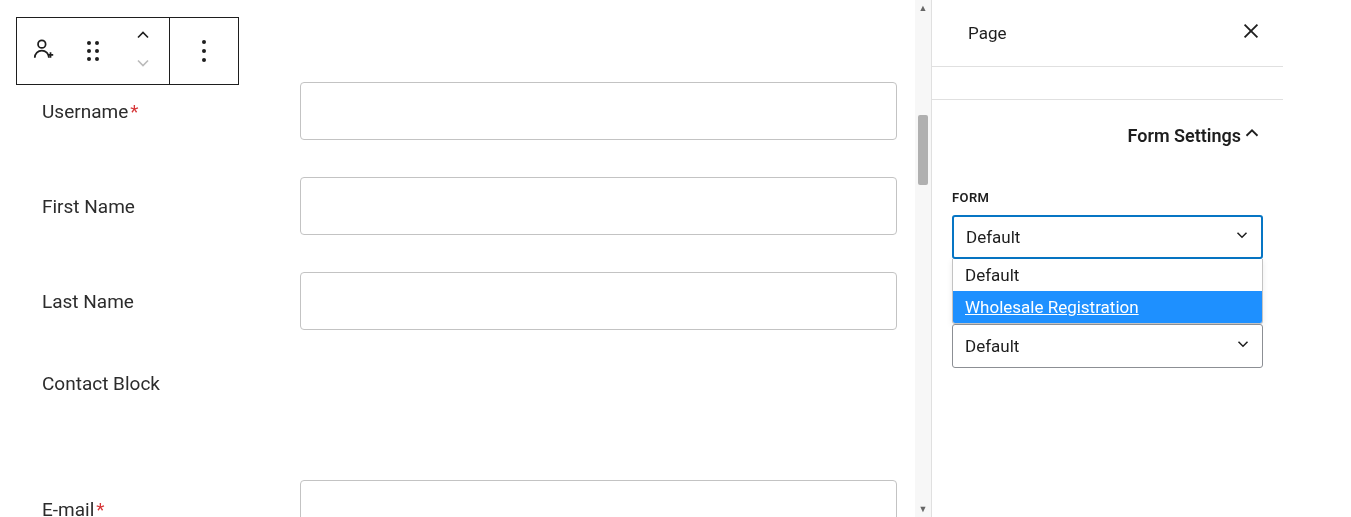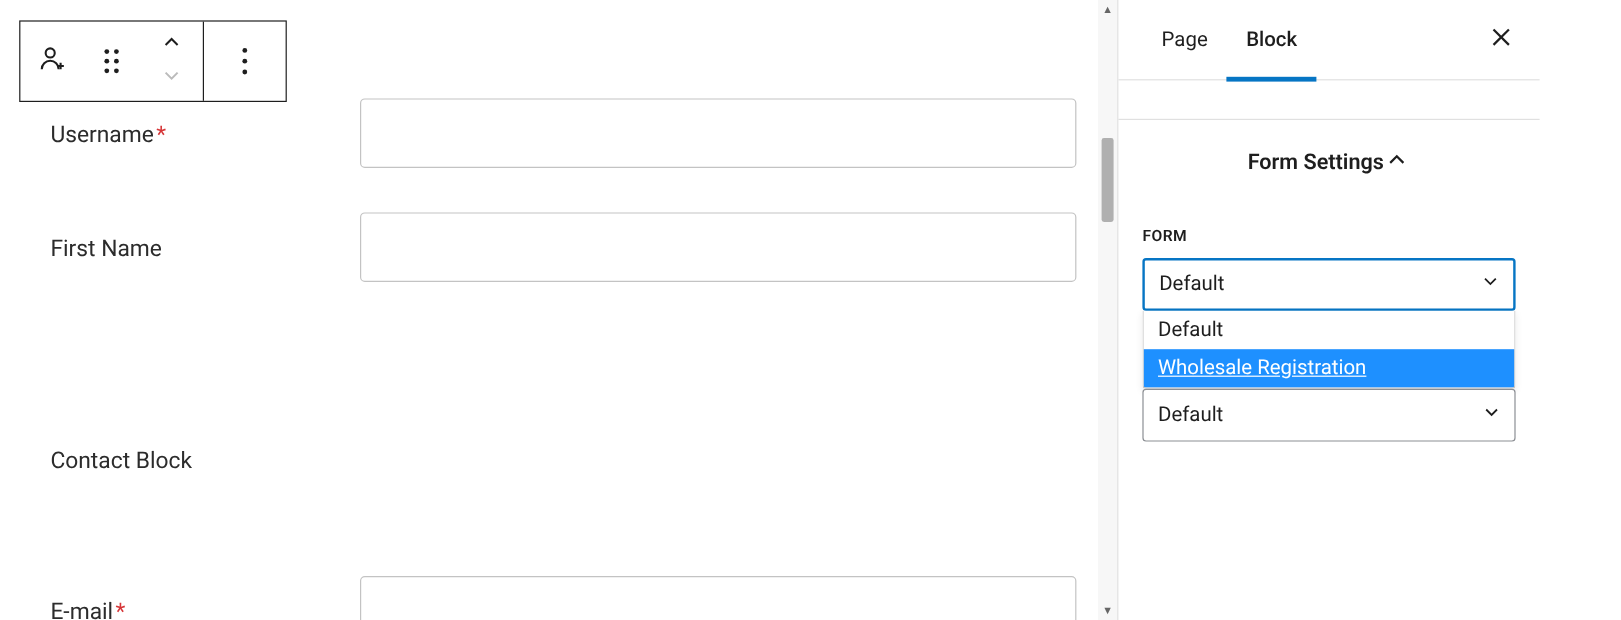--- a/index.html
+++ b/index.html
@@ -192,21 +192,21 @@
     cursor: pointer;
   }
   .close-btn svg { width: 22px; height: 22px; }
 
   .panel {
     border-top: 1px solid #e0e0e0;
   }
   .panel-header {
     display: flex;
     align-items: center;
-    justify-content: center;
+    justify-content: flex-end;
     padding: 22px 20px;
     cursor: pointer;
   }
   .panel-title {
     font-size: 18px;
     font-weight: 600;
   }
   .panel-header svg { width: 22px; height: 22px; }
   .panel-body {
     padding: 6px 20px 20px;
@@ -328,20 +328,26 @@
     <input class="form-input" type="text" style="">
   </div>
 
   <div class="form-row" style="top:177px">
     <div class="form-label">
       <span>First Name</span>
     </div>
     <input class="form-input" type="text" style="">
   </div>
 
+  <div class="form-row" style="top:272px">
+    <div class="form-label">
+      <span>Last Name</span>
+    </div>
+    <input class="form-input" type="text" style="">
+  </div>
 
   <div class="section-heading" style="top:372px">Contact Block</div>
 
   <div class="form-row" style="top:480px">
     <div class="form-label">
       <span>E-mail</span><span class="req">*</span>
     </div>
     <input class="form-input" type="text" style="">
   </div>
 
@@ -349,21 +355,20 @@
 
 <div class="scrollbar-track">
   <div class="scrollbar-arrow up">▲</div>
   <div class="scrollbar-thumb"></div>
   <div class="scrollbar-arrow down">▼</div>
 </div>
 
 <div class="sidebar">
   <div class="tabs">
     <div class="tab">Page</div>
-    <div class="tab active">Block</div>
     <div class="close-btn">
       <span>
         <svg viewBox="0 0 24 24" fill="none" stroke="currentColor" stroke-width="2">
             <line x1="5" y1="5" x2="19" y2="19"></line>
             <line x1="19" y1="5" x2="5" y2="19"></line>
           </svg>
       </span>
     </div>
   </div>
 

